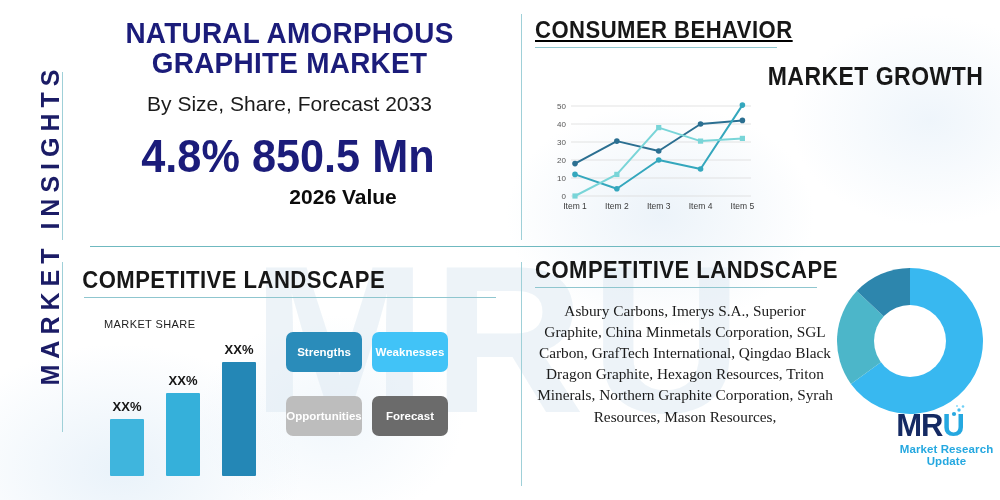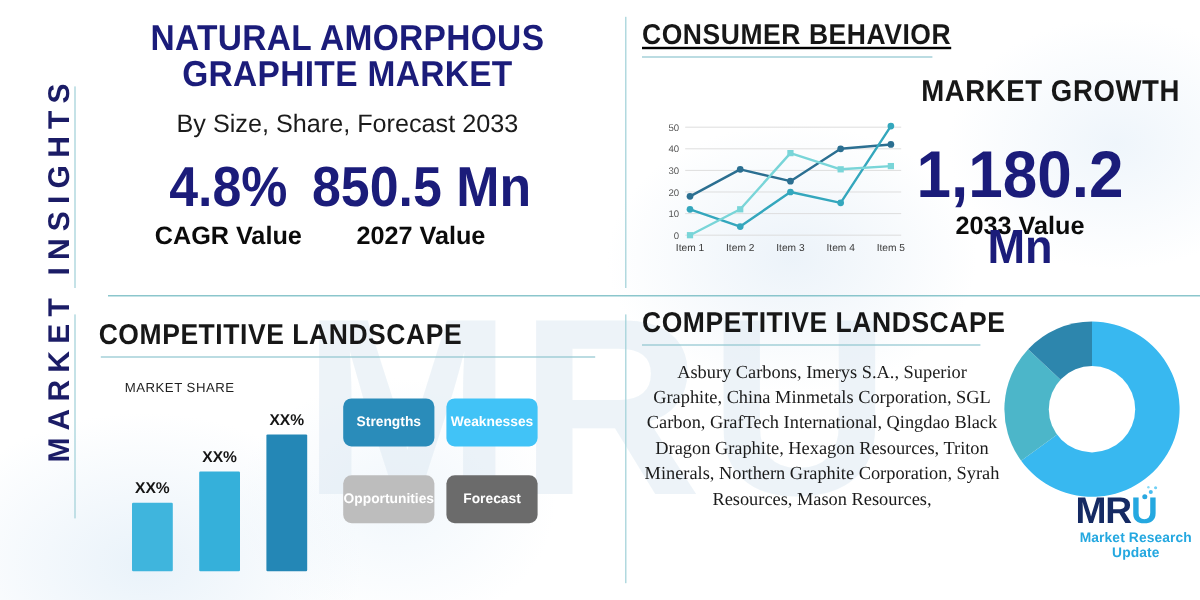--- a/index.html
+++ b/index.html
@@ -196,25 +196,24 @@
   <div class="vrule" style="left:521px; top:14px;  height:226px;"></div>
   <div class="vrule" style="left:521px; top:262px; height:224px;"></div>
   <div class="hrule" style="left:90px; top:246px; width:910px;"></div>
 
   <div id="panel-tl">
     <div id="main-title">NATURAL AMORPHOUS GRAPHITE MARKET</div>
     <div id="subtitle">By Size, Share, Forecast 2033</div>
     <div id="kpi-row">
       <div class="kpi">
         <div class="kpi-num">4.8%</div>
-        <div class="kpi-lbl">CAGR Value</div>
       </div>
       <div class="kpi">
         <div class="kpi-num">850.5 Mn</div>
-        <div class="kpi-lbl">2027 Value</div>
+        <div class="kpi-lbl">2026 Value</div>
       </div>
     </div>
   </div>
 
   <div id="panel-tr">
     <div class="sect-h">CONSUMER BEHAVIOR</div>
     <div class="sect-underline" style="width:242px;"></div>
 
     <div id="mg-title">MARKET GROWTH</div>
 
@@ -259,25 +258,20 @@
         <g id="line-xticks">
             <text x="30" y="109" text-anchor="middle" class="tick-x">Item 1</text>
             <text x="71.85" y="109" text-anchor="middle" class="tick-x">Item 2</text>
             <text x="113.7" y="109" text-anchor="middle" class="tick-x">Item 3</text>
             <text x="155.55" y="109" text-anchor="middle" class="tick-x">Item 4</text>
             <text x="197.4" y="109" text-anchor="middle" class="tick-x">Item 5</text>
           </g>
       </svg>
     </div>
 
-    <div id="mg-val">
-      <div id="mg-number">1,180.2</div>
-      <div id="mg-label">2033 Value</div>
-      <div id="mg-unit">Mn</div>
-    </div>
   </div>
 
   <div id="panel-bl">
     <div id="bl-head" class="sect-h">COMPETITIVE LANDSCAPE</div>
     <div id="bl-underline" class="sect-underline"></div>
 
     <div id="ms-label">MARKET SHARE</div>
 
     <div id="bars">
         <div class="barcol">

